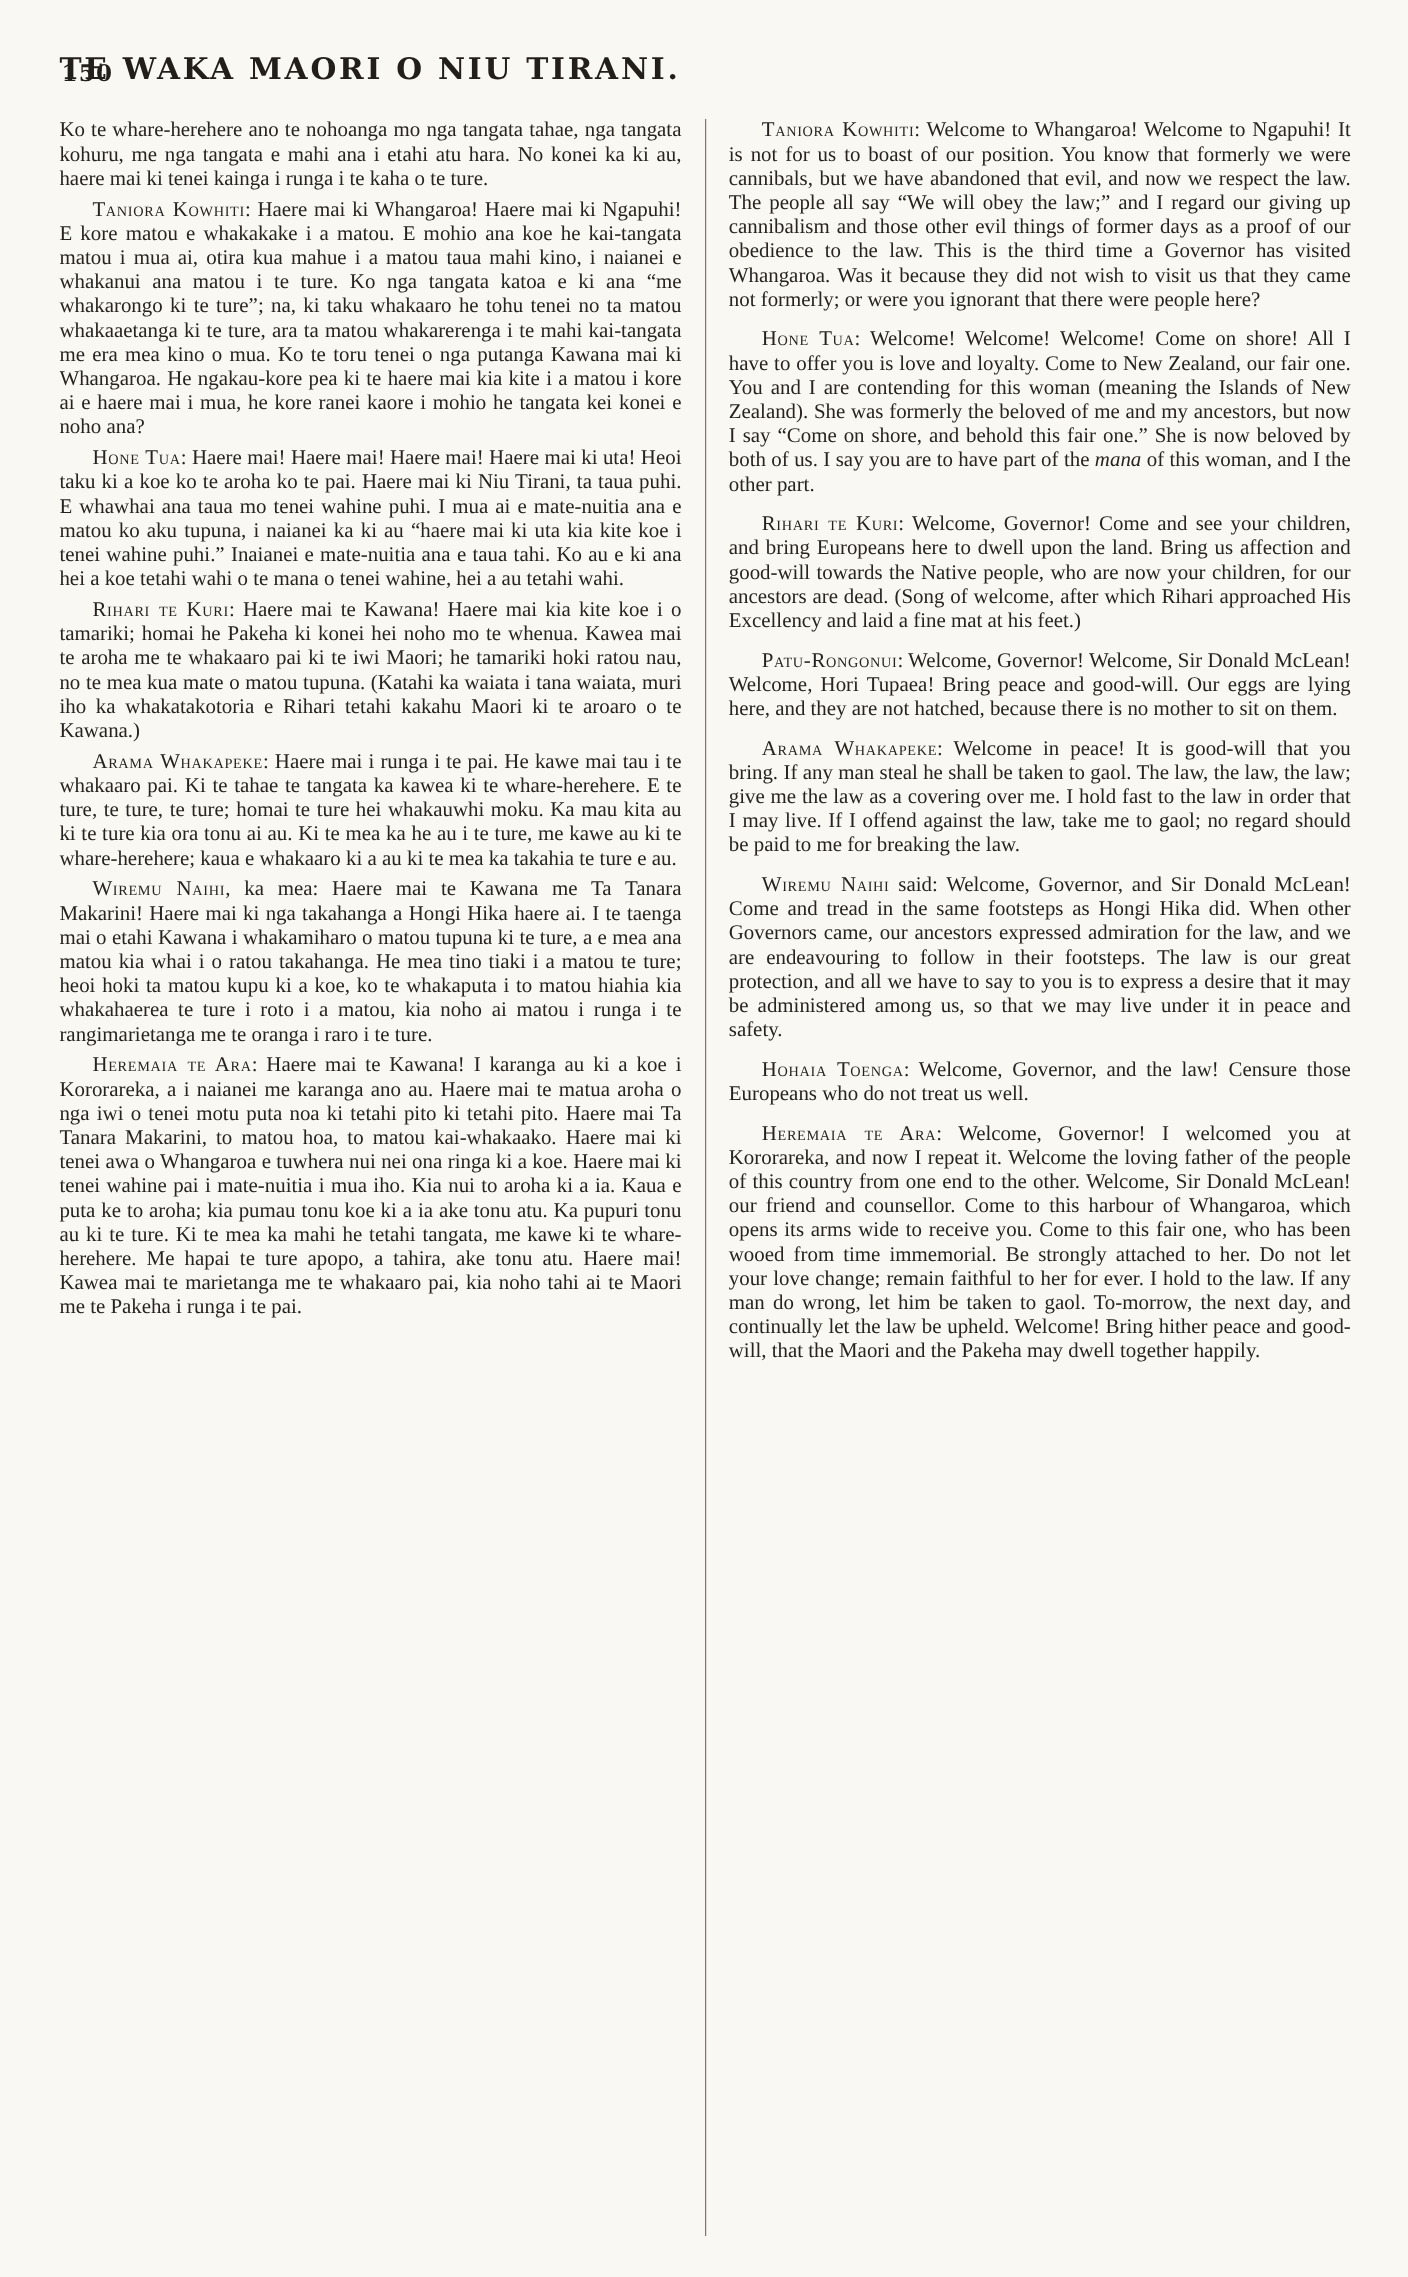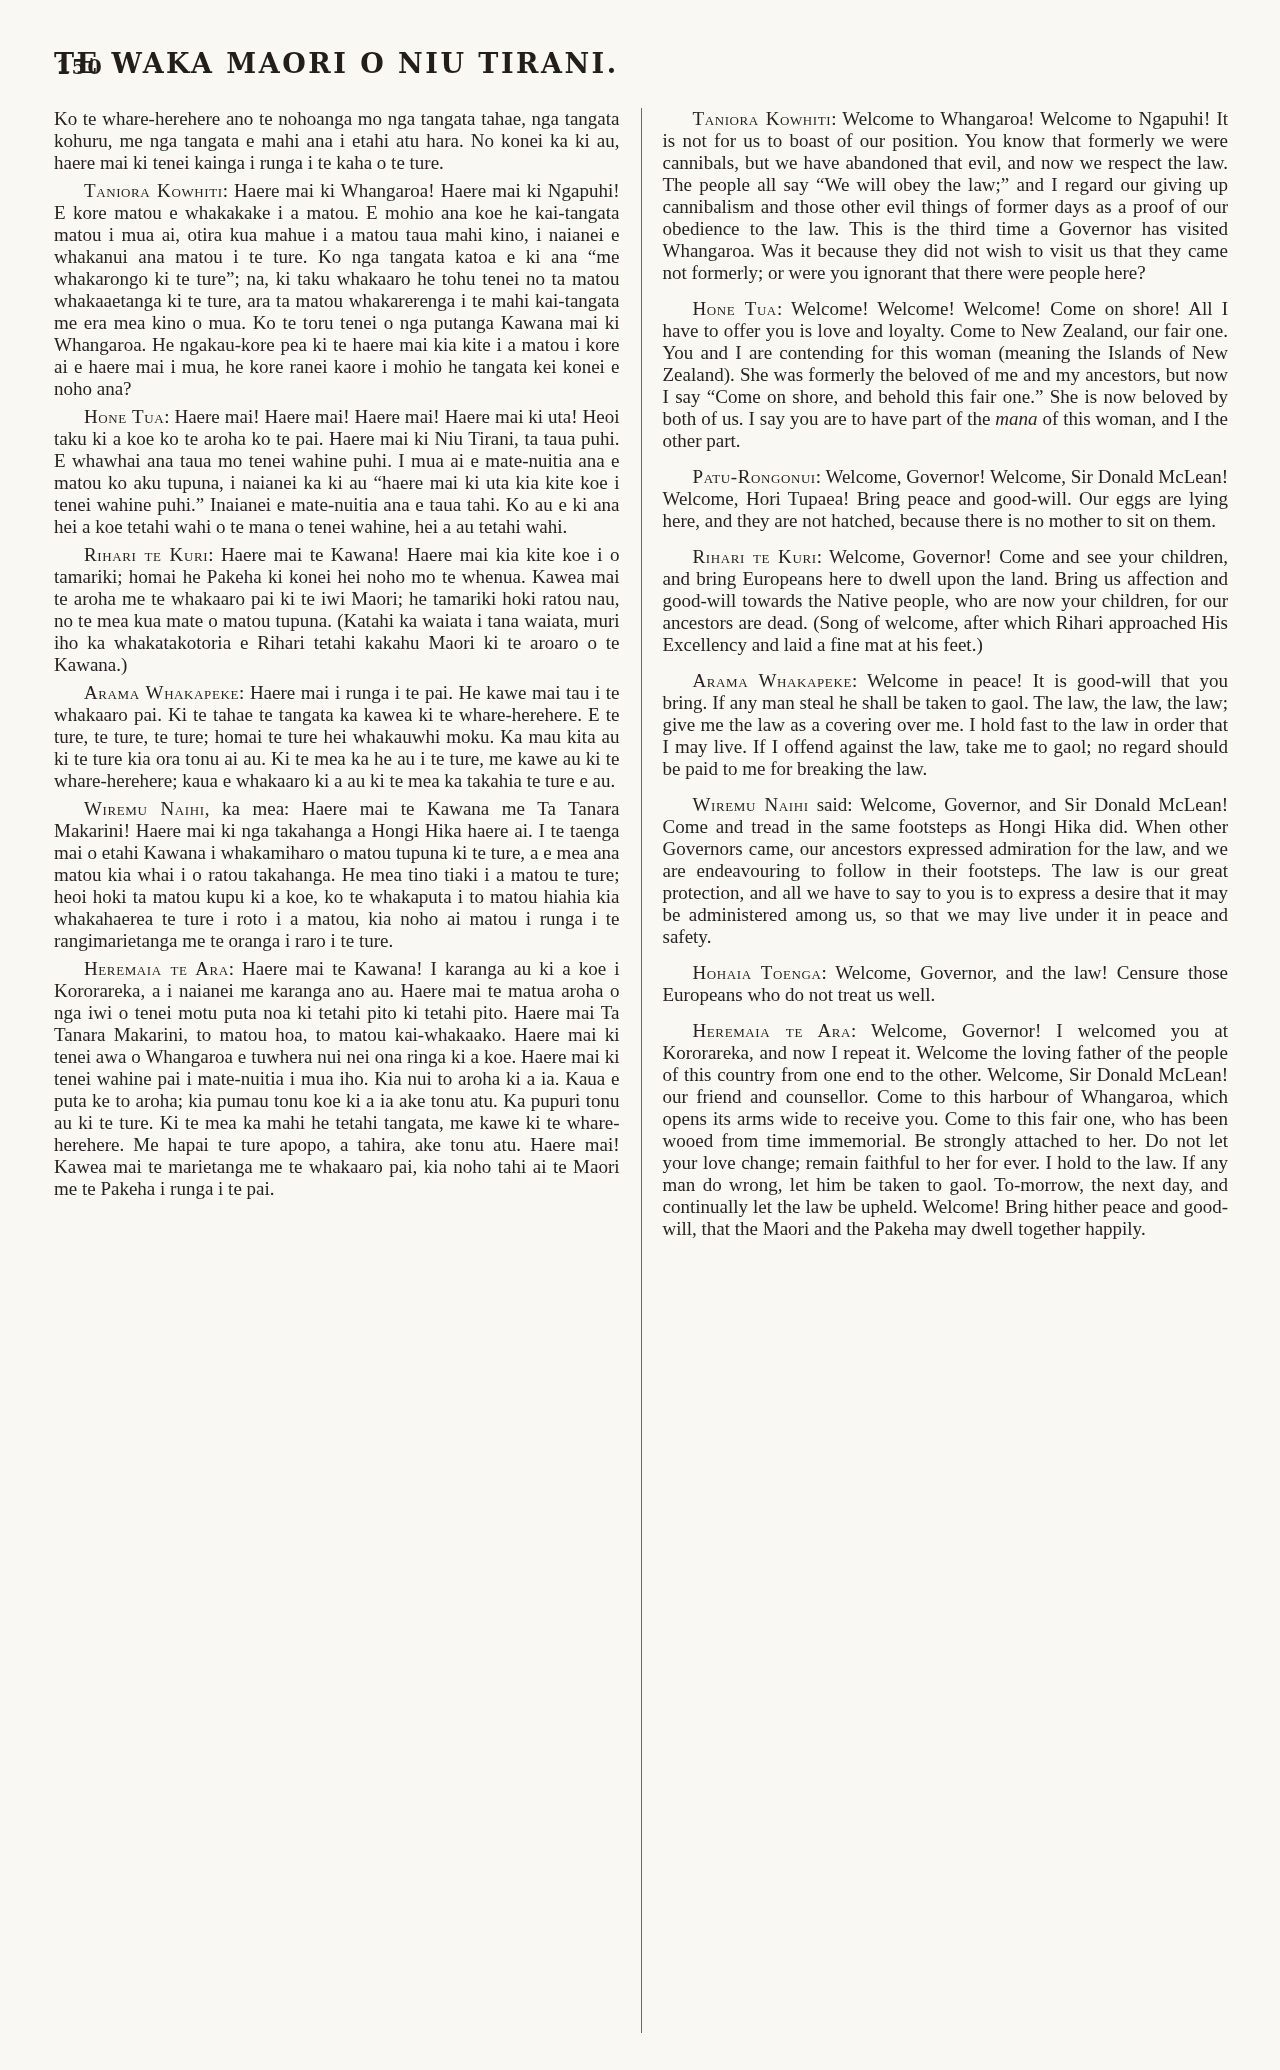--- a/index.html
+++ b/index.html
@@ -90,22 +90,22 @@
       <p class="para"><span class="speaker">Arama Whakapeke</span><span>: Haere mai i runga i te pai. He kawe mai tau i te whakaaro pai. Ki te tahae te tangata ka kawea ki te whare-herehere. E te ture, te ture, te ture; homai te ture hei whakauwhi moku. Ka mau kita au ki te ture kia ora tonu ai au. Ki te mea ka he au i te ture, me kawe au ki te whare-herehere; kaua e whakaaro ki a au ki te mea ka takahia te ture e au.</span></p>
       <p class="para"><span class="speaker">Wiremu Naihi</span><span>, ka mea: Haere mai te Kawana me Ta Tanara Makarini! Haere mai ki nga takahanga a Hongi Hika haere ai. I te taenga mai o etahi Kawana i whakamiharo o matou tupuna ki te ture, a e mea ana matou kia whai i o ratou takahanga. He mea tino tiaki i a matou te ture; heoi hoki ta matou kupu ki a koe, ko te whakaputa i to matou hiahia kia whakahaerea te ture i roto i a matou, kia noho ai matou i runga i te rangimarietanga me te oranga i raro i te ture.</span></p>
       <p class="para"><span class="speaker">Heremaia te Ara</span><span>: Haere mai te Kawana! I karanga au ki a koe i Kororareka, a i naianei me karanga ano au. Haere mai te matua aroha o nga iwi o tenei motu puta noa ki tetahi pito ki tetahi pito. Haere mai Ta Tanara Makarini, to matou hoa, to matou kai-whakaako. Haere mai ki tenei awa o Whangaroa e tuwhera nui nei ona ringa ki a koe. Haere mai ki tenei wahine pai i mate-nuitia i mua iho. Kia nui to aroha ki a ia. Kaua e puta ke to aroha; kia pumau tonu koe ki a ia ake tonu atu. Ka pupuri tonu au ki te ture. Ki te mea ka mahi he tetahi tangata, me kawe ki te whare-herehere. Me hapai te ture apopo, a tahira, ake tonu atu. Haere mai! Kawea mai te marietanga me te whakaaro pai, kia noho tahi ai te Maori me te Pakeha i runga i te pai.</span></p>
     </section>
 
     <div class="divider"></div>
 
     <section class="column right">
       <p class="para"><span class="speaker">Taniora Kowhiti</span><span>: Welcome to Whangaroa! Welcome to Ngapuhi! It is not for us to boast of our position. You know that formerly we were cannibals, but we have abandoned that evil, and now we respect the law. The people all say “We will obey the law;” and I regard our giving up cannibalism and those other evil things of former days as a proof of our obedience to the law. This is the third time a Governor has visited Whangaroa. Was it because they did not wish to visit us that they came not formerly; or were you ignorant that there were people here?</span></p>
       <p class="para"><span class="speaker">Hone Tua</span><span>: Welcome! Welcome! Welcome! Come on shore! All I have to offer you is love and loyalty. Come to New Zealand, our fair one. You and I are contending for this woman (meaning the Islands of New Zealand). She was formerly the beloved of me and my ancestors, but now I say “Come on shore, and behold this fair one.” She is now beloved by both of us. I say you are to have part of the </span><span class="italic-term">mana</span><span> of this woman, and I the other part.</span></p>
+      <p class="para"><span class="speaker">Rihari te Kuri</span><span>: Welcome, Governor! Come and see your children, and bring Europeans here to dwell upon the land. Bring us affection and good-will towards the Native people, who are now your children, for our ancestors are dead. (Song of welcome, after which Rihari approached His Excellency and laid a fine mat at his feet.)</span></p>
       <p class="para"><span class="speaker">Patu-Rongonui</span><span>: Welcome, Governor! Welcome, Sir Donald McLean! Welcome, Hori Tupaea! Bring peace and good-will. Our eggs are lying here, and they are not hatched, because there is no mother to sit on them.</span></p>
-      <p class="para"><span class="speaker">Rihari te Kuri</span><span>: Welcome, Governor! Come and see your children, and bring Europeans here to dwell upon the land. Bring us affection and good-will towards the Native people, who are now your children, for our ancestors are dead. (Song of welcome, after which Rihari approached His Excellency and laid a fine mat at his feet.)</span></p>
       <p class="para"><span class="speaker">Arama Whakapeke</span><span>: Welcome in peace! It is good-will that you bring. If any man steal he shall be taken to gaol. The law, the law, the law; give me the law as a covering over me. I hold fast to the law in order that I may live. If I offend against the law, take me to gaol; no regard should be paid to me for breaking the law.</span></p>
       <p class="para"><span class="speaker">Wiremu Naihi</span><span> said: Welcome, Governor, and Sir Donald McLean! Come and tread in the same footsteps as Hongi Hika did. When other Governors came, our ancestors expressed admiration for the law, and we are endeavouring to follow in their footsteps. The law is our great protection, and all we have to say to you is to express a desire that it may be administered among us, so that we may live under it in peace and safety.</span></p>
       <p class="para"><span class="speaker">Hohaia Toenga</span><span>: Welcome, Governor, and the law! Censure those Europeans who do not treat us well.</span></p>
       <p class="para"><span class="speaker">Heremaia te Ara</span><span>: Welcome, Governor! I welcomed you at Kororareka, and now I repeat it. Welcome the loving father of the people of this country from one end to the other. Welcome, Sir Donald McLean! our friend and counsellor. Come to this harbour of Whangaroa, which opens its arms wide to receive you. Come to this fair one, who has been wooed from time immemorial. Be strongly attached to her. Do not let your love change; remain faithful to her for ever. I hold to the law. If any man do wrong, let him be taken to gaol. To-morrow, the next day, and continually let the law be upheld. Welcome! Bring hither peace and good-will, that the Maori and the Pakeha may dwell together happily.</span></p>
     </section>
 
   </div>
 </div>
 
 </body></html>

